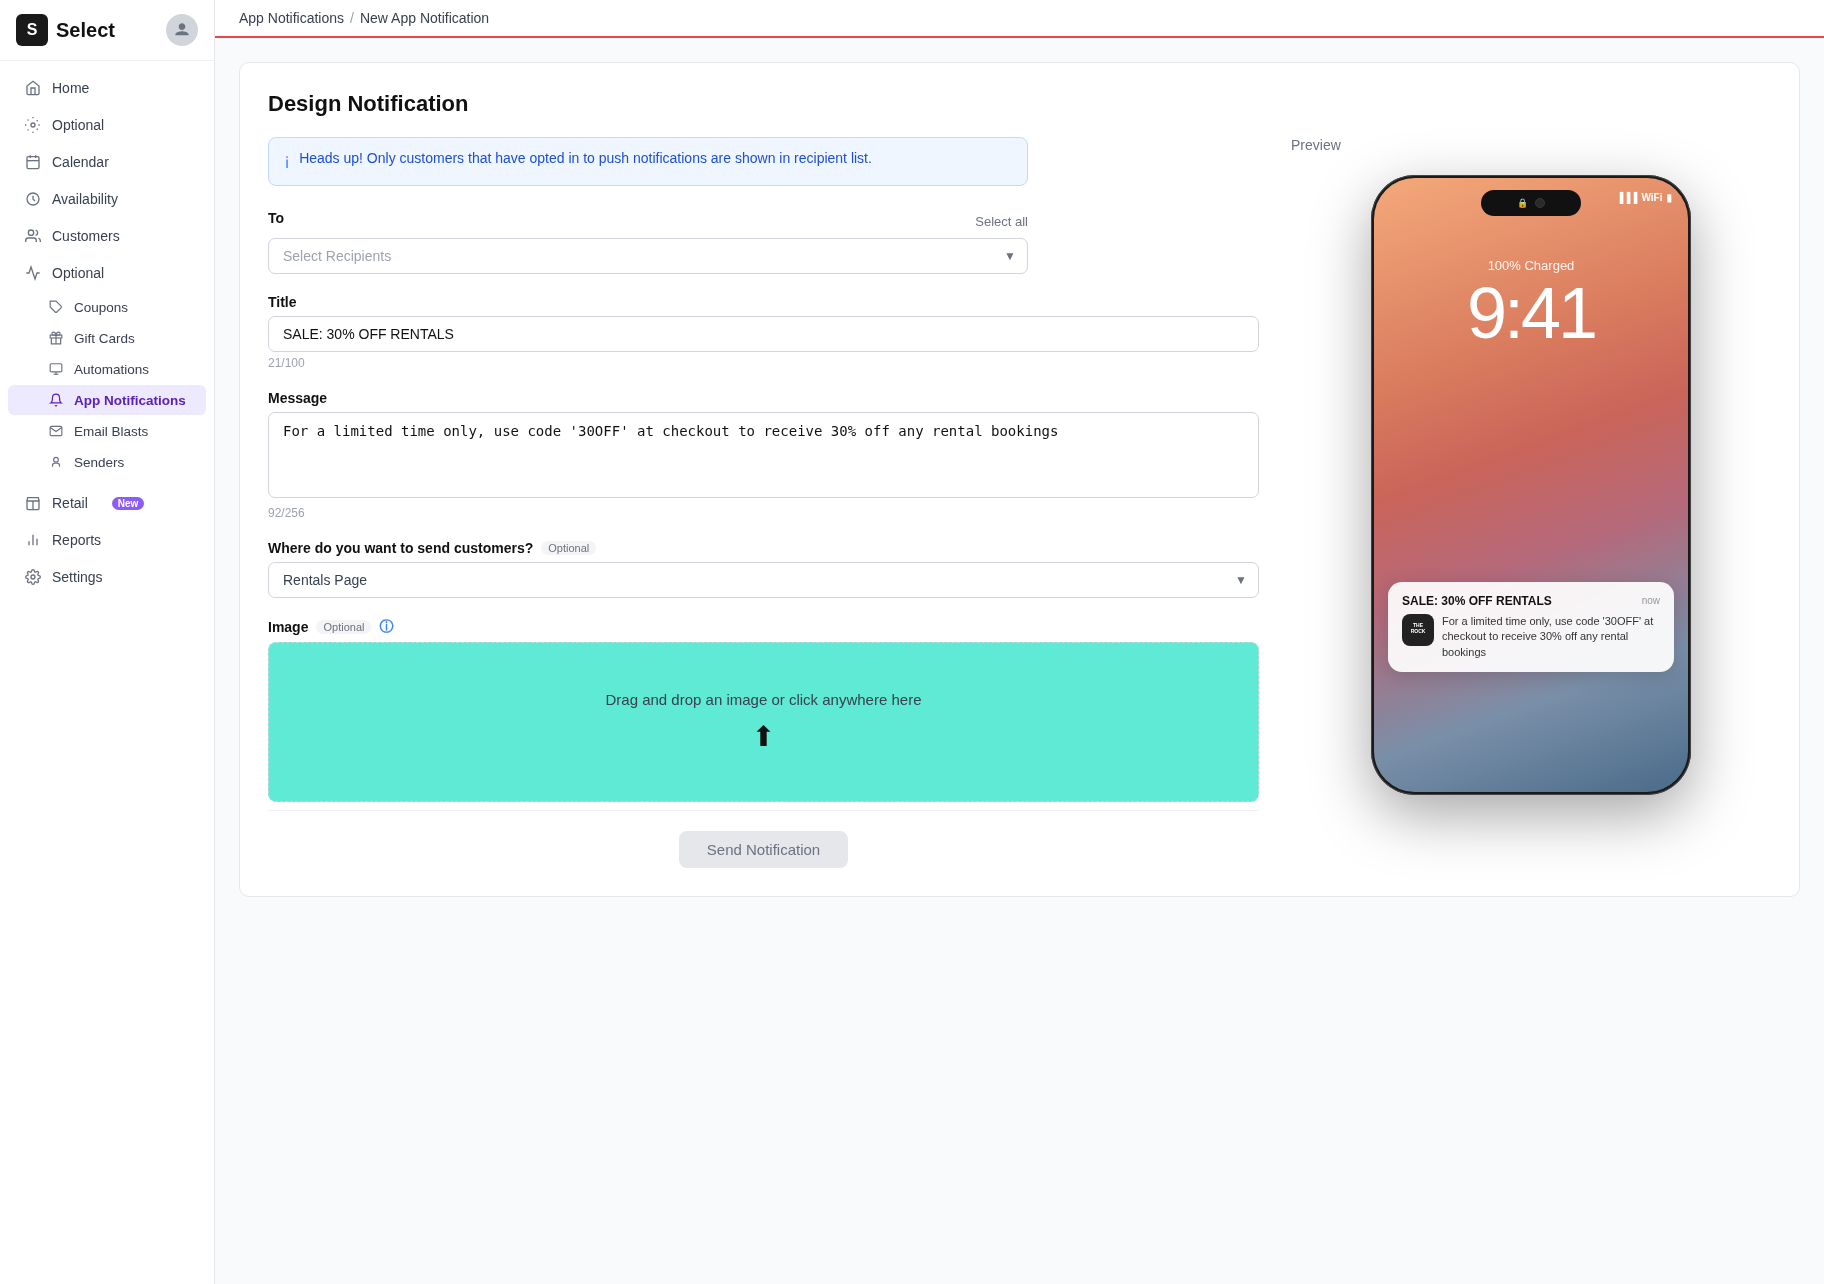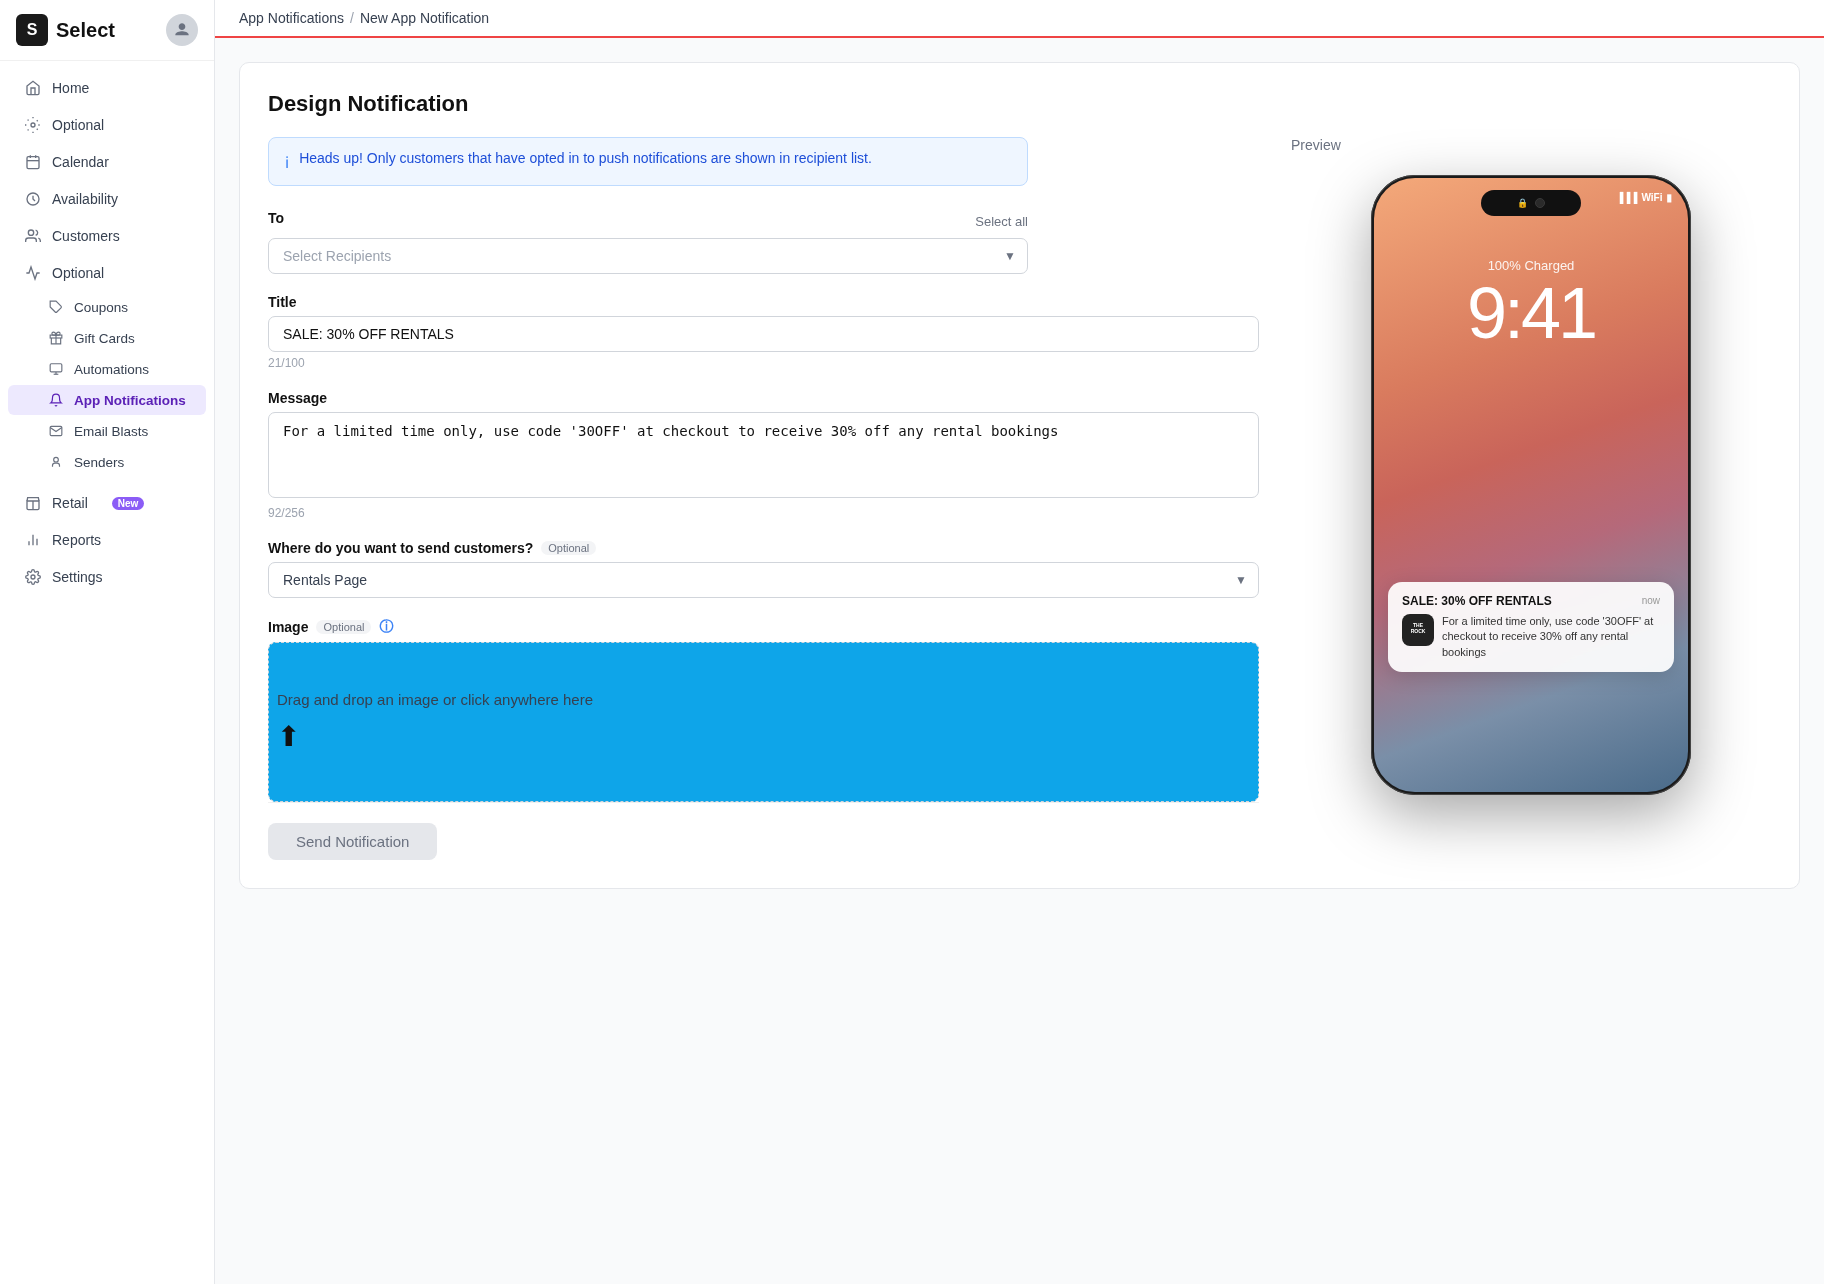--- a/index.html
+++ b/index.html
@@ -234,24 +234,25 @@
       resize: none;
       min-height: 80px;
     }
 
     .field-mb { margin-bottom: 20px; }
 
     .upload-area {
       border: 1.5px dashed #d1d5db;
       border-radius: 8px;
       padding: 48px 8px;
+      text-align: center;
       color: #374151;
       font-size: 15px;
       cursor: pointer;
-      background: #0ea5e9;
+      background: #5eead4;
     }
     .upload-icon { font-size: 28px; margin-top: 12px; color: #111; }
 
     
     .two-col {
       display: flex;
       gap: 32px;
       align-items: flex-start;
     }
     .form-col { flex: 1; min-width: 0; }
@@ -360,23 +361,23 @@
       justify-content: center;
       color: white;
       font-size: 10px;
       font-weight: bold;
     }
     .notif-message { font-size: 11px; color: #333; line-height: 1.4; }
 
     
     .card-footer {
       display: flex;
-      justify-content: flex-start;
+      justify-content: center;
       padding-top: 20px;
-      margin-top: 0;
+      margin-top: 8px;
       border-top: 1px solid #f0f0f0;
     }
     .btn-send {
       background: #e5e7eb;
       color: #6b7280;
       border: none;
       padding: 10px 28px;
       border-radius: 8px;
       font-size: 15px;
       font-weight: 500;

